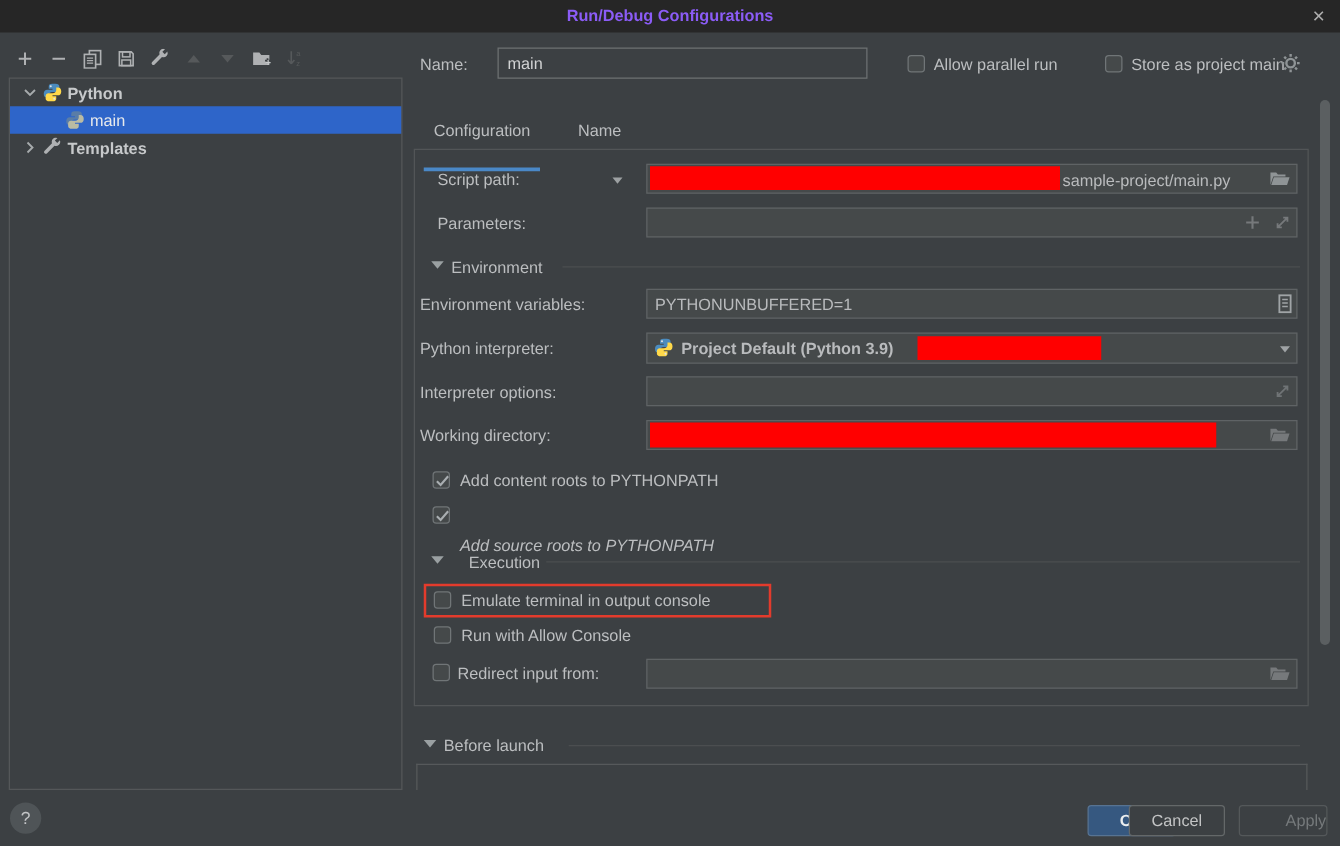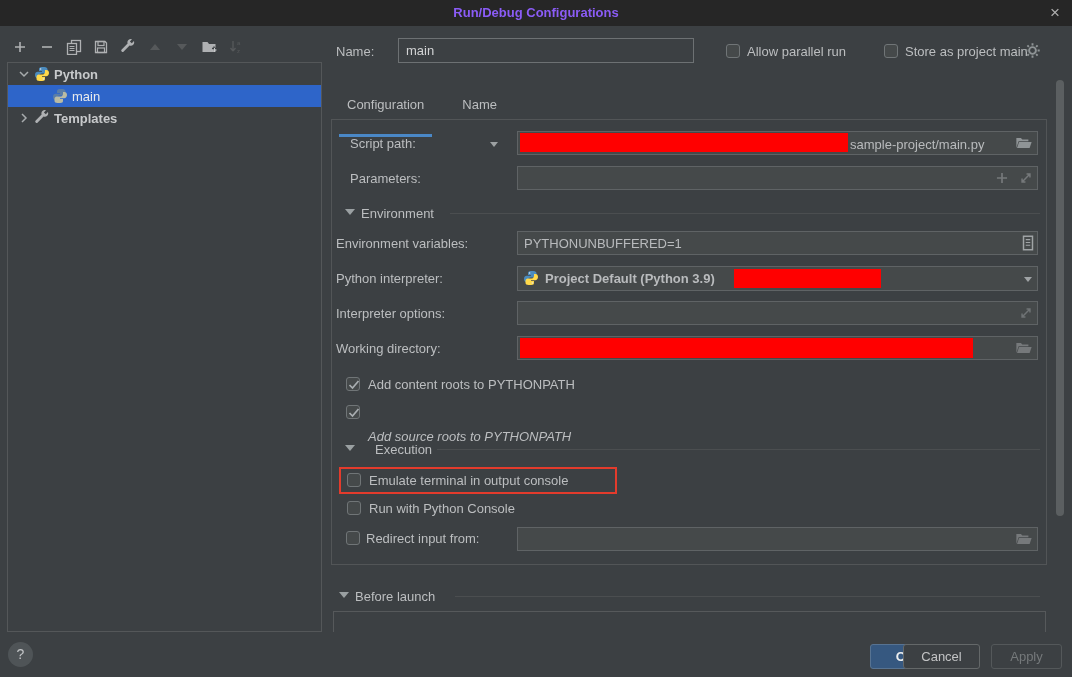--- a/index.html
+++ b/index.html
@@ -63,21 +63,21 @@
   .icon-btn { position:absolute; width:18px; height:18px; }
 
   .annotation { position:absolute; border:2px solid var(--annotation); }
 
   .scroll-thumb { position:absolute; left:1056px; top:80px; width:8px; height:436px; background:#5b5f61; border-radius:4px; }
 
   
   .btn { position:absolute; height:25px; text-align:center; line-height:23px; font-size:13px;
          border-radius:3px; border:1px solid #646869; color:#c3c4c5; background:#3c4043; }
   .btn.primary { background:var(--okblue); border:1px solid #577392; color:#eceeef; font-weight:bold; }
-  .btn.disabled { color:#75797b; border:1px solid #54585a; }
+  .btn.disabled { color:#75797b; border:1px solid #54585a;text-align:right; }
 
   .gear-wrap { position:absolute; display:flex; align-items:center; }
 </style>
 </head>
 <body>
 
 <div id="app">
 
   <div class="titlebar">
     <div class="title">Run/Debug Configurations</div>
@@ -307,21 +307,21 @@
 
   <div class="annotation" style="left:339px; top:467px; width:278px; height:27px;"></div>
   <span class="cb" style="left:347px; top:473px;">
     
   </span>
   <div class="lbl" style="left:369px; top:473px;">Emulate terminal in output console</div>
 
   <span class="cb" style="left:347px; top:501px;">
     
   </span>
-  <div class="lbl" style="left:369px; top:501px;">Run with Python Console</div>
+  <div class="lbl" style="left:369px; top:501px;">Run with Allow Console</div>
 
   <span class="cb" style="left:346px; top:531px;">
     
   </span>
   <div class="lbl" style="left:366px; top:531px;">Redirect input from:</div>
   <div class="field" style="left:517px; top:527px; width:521px; height:24px;"></div>
   <span class="icon-btn" style="left:1015px; top:530px;">
     <svg viewBox="0 0 16 16">
         <path d="M1.2 12.5V3.5h4.1l1.2 1.4h5.4V6.4H3.2l-2 6.1z" fill="#76797b"></path>
         <path d="M3.6 7h11.2l-1.8 5.5H1.8z" fill="#76797b"></path>

